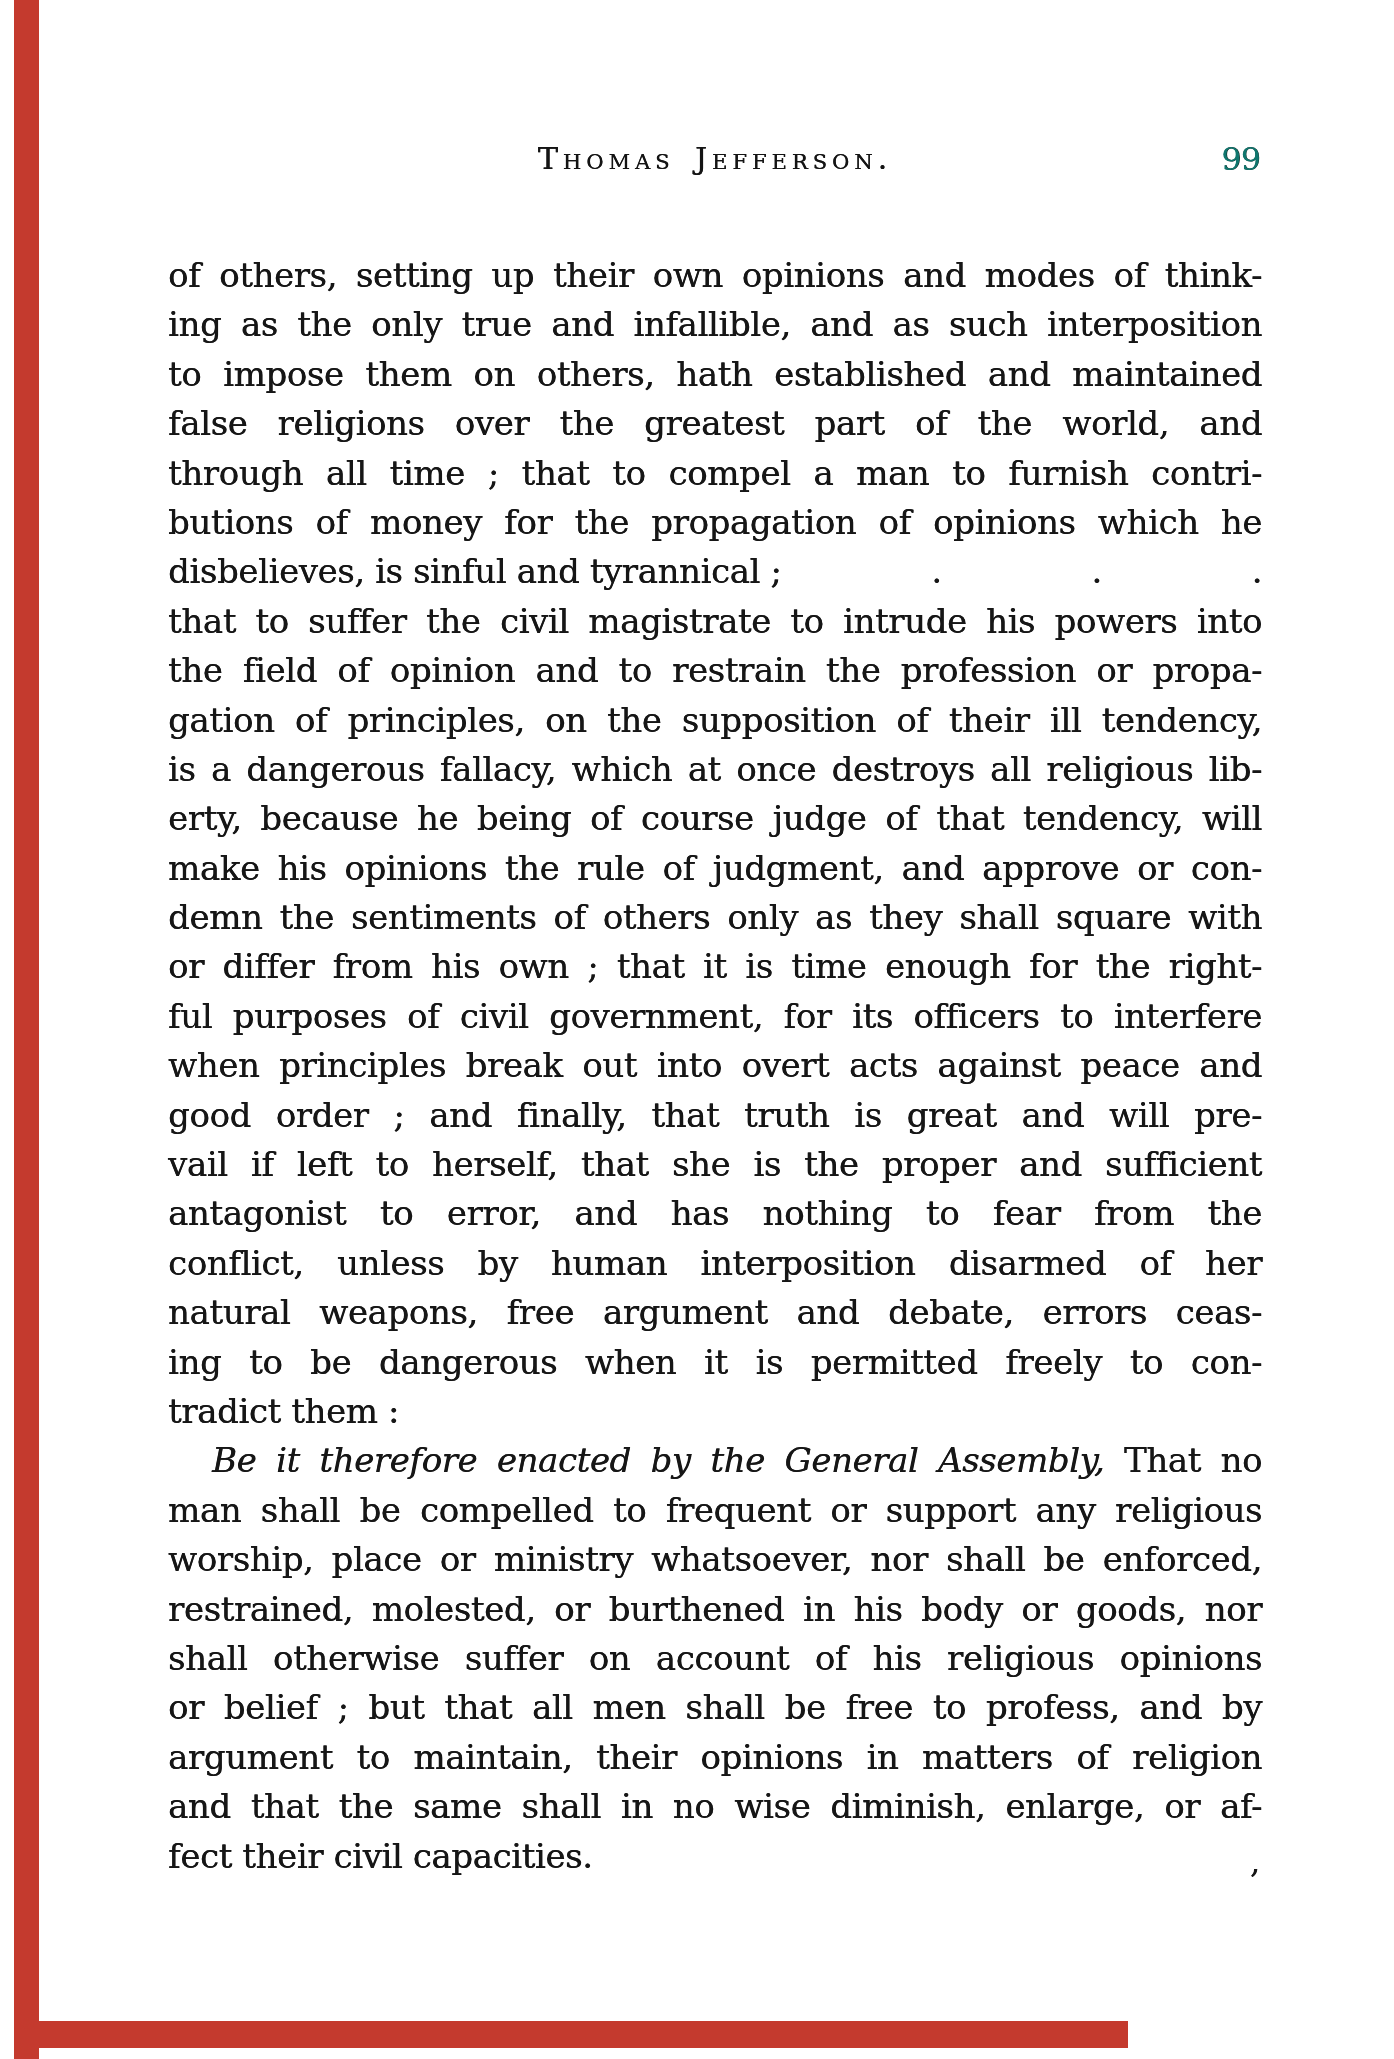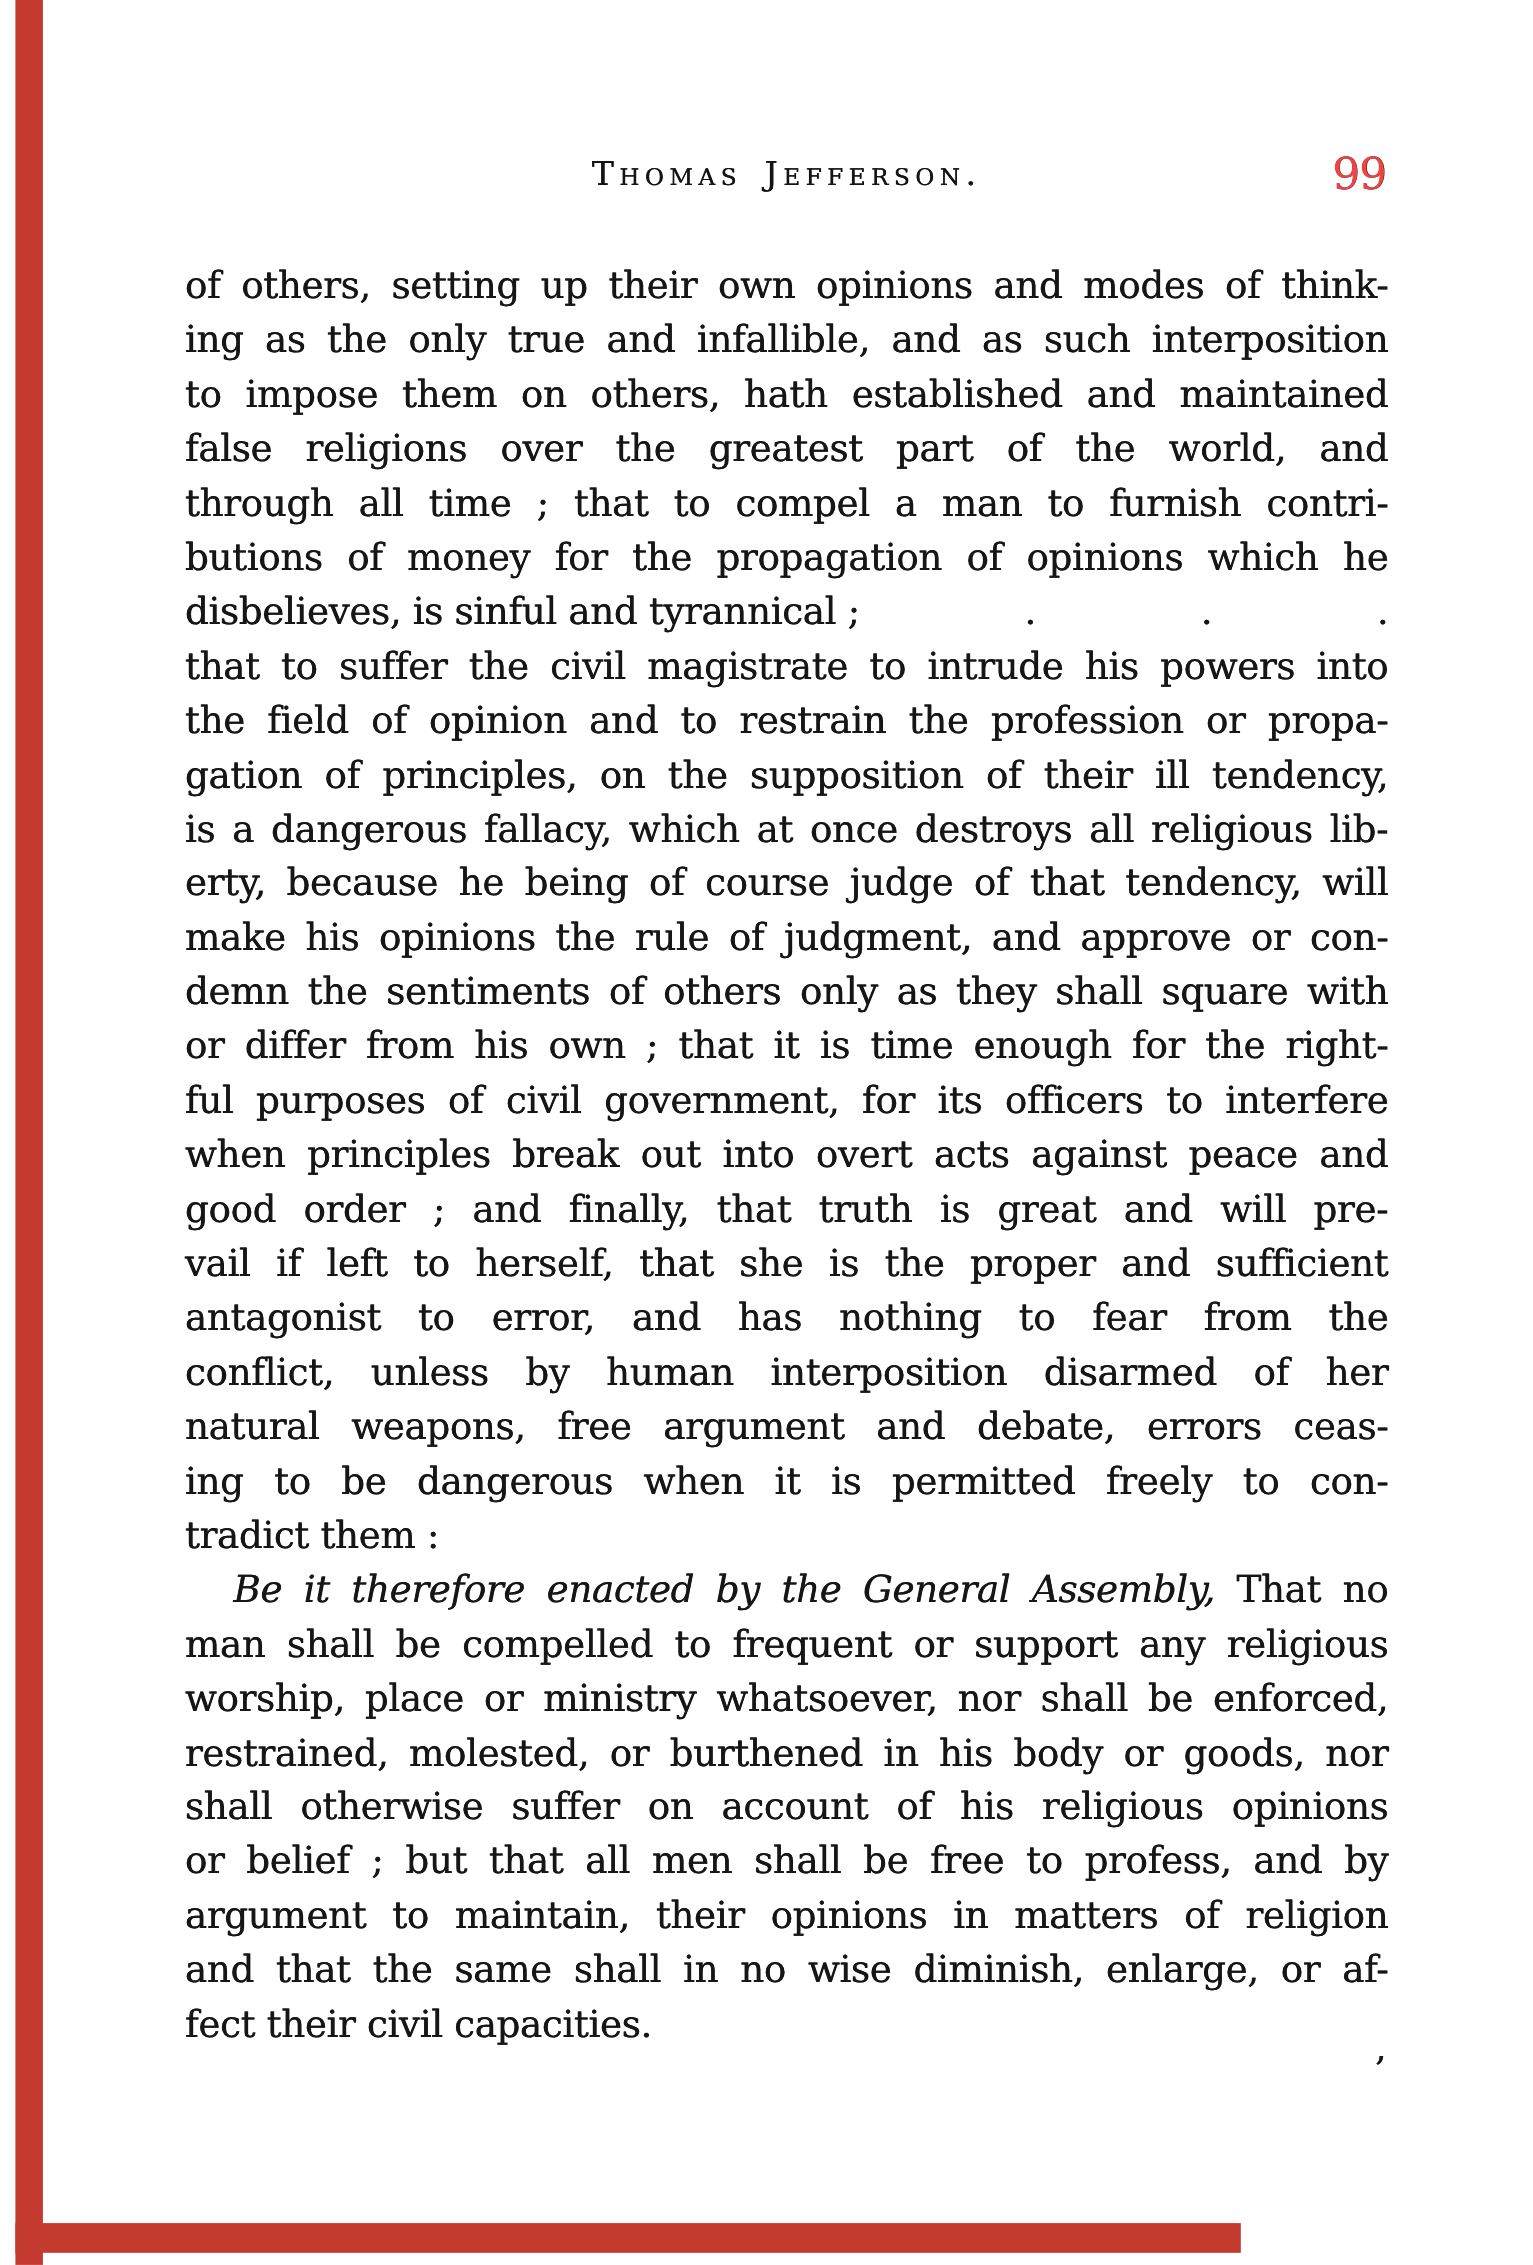--- a/index.html
+++ b/index.html
@@ -32,29 +32,29 @@
     display: inline-block;
     font-size: 30px; line-height: 46px;
     font-variant: small-caps;
     letter-spacing: 5px;
     word-spacing: 6px;
     color: #141414;
     text-shadow: 0.35px 0 0 #141414;
   }
   .page-number {
     position: absolute; right: 2px; top: 0;
-    font-size: 40px; line-height: 46px;
-    color: #ef4444;
+    font-size: 32px; line-height: 46px;
+    color: #0f766e;
     letter-spacing: -1px;
     text-shadow: 0.35px 0 0 #141414;
   }
 
   
   .text-block {
-    position: absolute; left: 168px; top: 236px; width: 1094px;
+    position: absolute; left: 168px; top: 251px; width: 1094px;
     font-size: 34px; line-height: 49.4px;
     letter-spacing: -0.4px;
     text-shadow: 0.35px 0 0 #161616;
   }
   .ln {
     height: 49.4px;
     text-align: justify;
     text-align-last: justify;
   }
   .ln.left {

